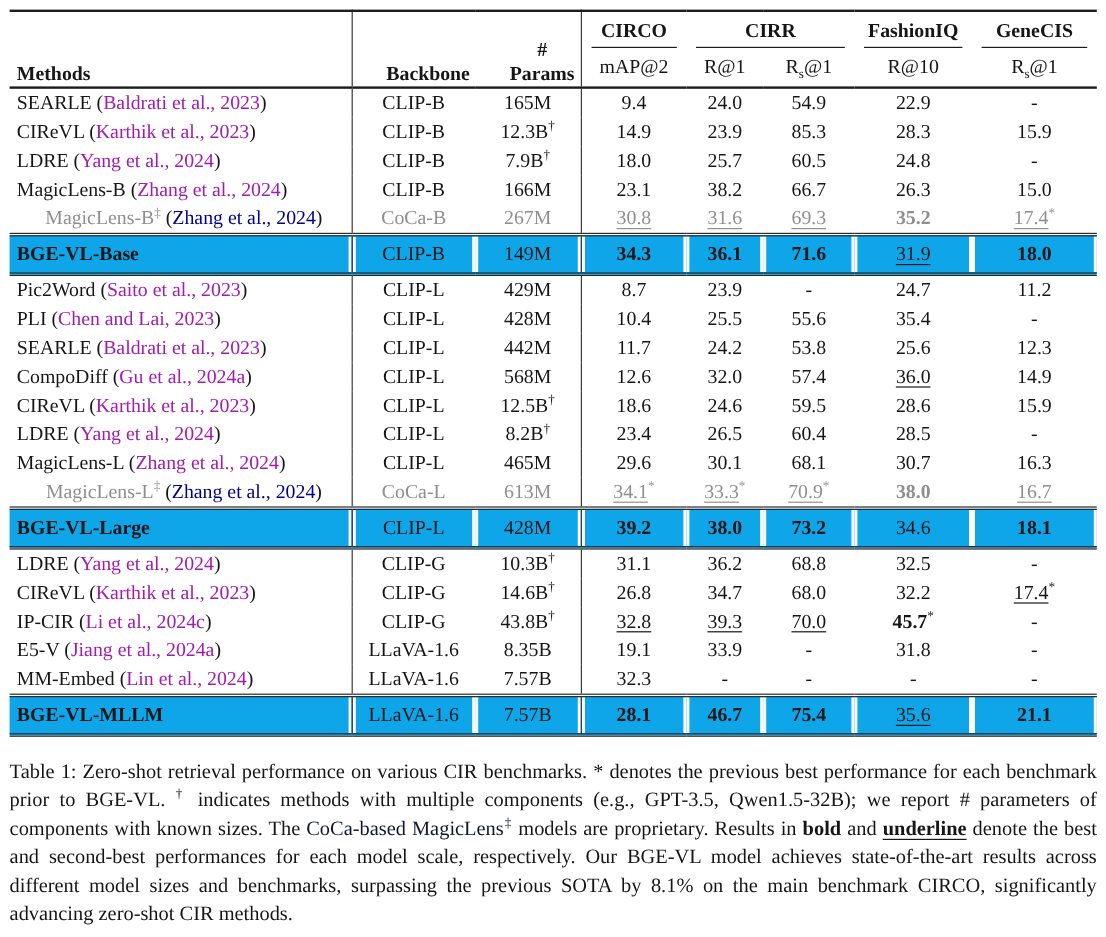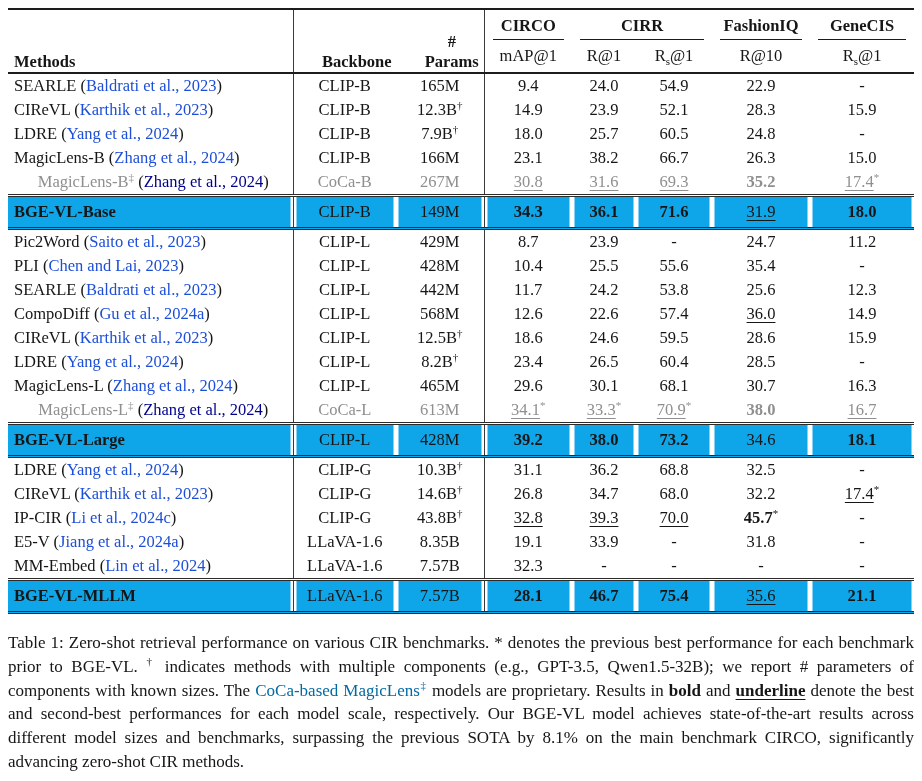--- a/index.html
+++ b/index.html
@@ -16,37 +16,37 @@
                font-weight:bold;text-align:center;}
   .metric-row th{height:32px;vertical-align:middle;text-align:center;border-bottom:2px solid #1c1c1c;}
   th.rspan{border-bottom:2px solid #1c1c1c;}
   
   .vline{border-left:1.2px solid #3a3a3a;margin-left:20px;}
   
   td{padding:0;}
   .method-row td{height:24px;line-height:24px;}
   .c{text-align:center;}
   td.methods{text-align:left;padding-left:6px;white-space:nowrap;}
-  .cite{color:#1d4ed8;}
+  .cite{color:#a21caf;}
   tr.gray td{color:#8f8f8f;text-align:center;}
   tr.gray .cite{color:#00008b;}
   tr.gray .paren{color:#161616;}
   
   .summary-row td{background:#0ea5e9;border-top:3px double #2a2a2a;border-bottom:3px double #2a2a2a;
                   height:24px;line-height:24px;padding-top:3px;padding-bottom:3px;
                   box-shadow:inset 2.5px 0 0 #fff,inset -2.5px 0 0 #fff;}
   .summary-row td.methods{box-shadow:inset -2.5px 0 0 #fff;font-weight:bold;}
   
   .bold{font-weight:bold;}
   .ul{text-decoration:underline;text-decoration-thickness:1px;text-underline-offset:3px;}
   sub{font-size:11px;line-height:0;}
   sup{font-size:11px;line-height:0;}
   
   .caption{width:906px;margin:17px 0 0 0;font-size:17px;line-height:23.8px;text-align:justify;}
-  .caption .gray{color:#0369a1;}
+  .caption .gray{color:#0f172a;}
   .caption .bold{font-weight:bold;}
   .caption .ul{text-decoration:underline;text-underline-offset:2.5px;font-weight:bold;}
 </style>
 </head>
 <body>
 
 <div class="page">
   <table>
     <colgroup>
       <col style="width:285px">
@@ -70,21 +70,21 @@
             <span class="group-label">CIRR</span>
           </th>
         <th>
             <span class="group-label">FashionIQ</span>
           </th>
         <th>
             <span class="group-label">GeneCIS</span>
           </th>
       </tr>
       <tr class="metric-row">
-        <th class="vline">mAP@1</th>
+        <th class="vline">mAP@2</th>
         <th>R@1</th>
         <th>R<sub>s</sub>@1</th>
         <th>R@10</th>
         <th>R<sub>s</sub>@1</th>
       </tr>
     </thead>
     <tbody>
         <tr class="method-row">
           <td class="methods"><span>SEARLE</span><span class="paren"> (</span><span class="cite">Baldrati et al., 2023</span><span class="paren">)</span></td>
           <td class="c vline">CLIP-B</td>
@@ -94,21 +94,21 @@
           <td class="c"><span>54.9</span></td>
           <td class="c"><span>22.9</span></td>
           <td class="c"><span>-</span></td>
         </tr>
         <tr class="method-row">
           <td class="methods"><span>CIReVL</span><span class="paren"> (</span><span class="cite">Karthik et al., 2023</span><span class="paren">)</span></td>
           <td class="c vline">CLIP-B</td>
           <td class="c">12.3B<sup>†</sup></td>
           <td class="c vline"><span>14.9</span></td>
           <td class="c"><span>23.9</span></td>
-          <td class="c"><span>52.1</span></td>
+          <td class="c"><span>85.3</span></td>
           <td class="c"><span>28.3</span></td>
           <td class="c"><span>15.9</span></td>
         </tr>
         <tr class="method-row">
           <td class="methods"><span>LDRE</span><span class="paren"> (</span><span class="cite">Yang et al., 2024</span><span class="paren">)</span></td>
           <td class="c vline">CLIP-B</td>
           <td class="c">7.9B<sup>†</sup></td>
           <td class="c vline"><span>18.0</span></td>
           <td class="c"><span>25.7</span></td>
           <td class="c"><span>60.5</span></td>
@@ -173,21 +173,21 @@
           <td class="c"><span>24.2</span></td>
           <td class="c"><span>53.8</span></td>
           <td class="c"><span>25.6</span></td>
           <td class="c"><span>12.3</span></td>
         </tr>
         <tr class="method-row">
           <td class="methods"><span>CompoDiff</span><span class="paren"> (</span><span class="cite">Gu et al., 2024a</span><span class="paren">)</span></td>
           <td class="c vline">CLIP-L</td>
           <td class="c">568M</td>
           <td class="c vline"><span>12.6</span></td>
-          <td class="c"><span>22.6</span></td>
+          <td class="c"><span>32.0</span></td>
           <td class="c"><span>57.4</span></td>
           <td class="c"><span class="ul">36.0</span></td>
           <td class="c"><span>14.9</span></td>
         </tr>
         <tr class="method-row">
           <td class="methods"><span>CIReVL</span><span class="paren"> (</span><span class="cite">Karthik et al., 2023</span><span class="paren">)</span></td>
           <td class="c vline">CLIP-L</td>
           <td class="c">12.5B<sup>†</sup></td>
           <td class="c vline"><span>18.6</span></td>
           <td class="c"><span>24.6</span></td>

